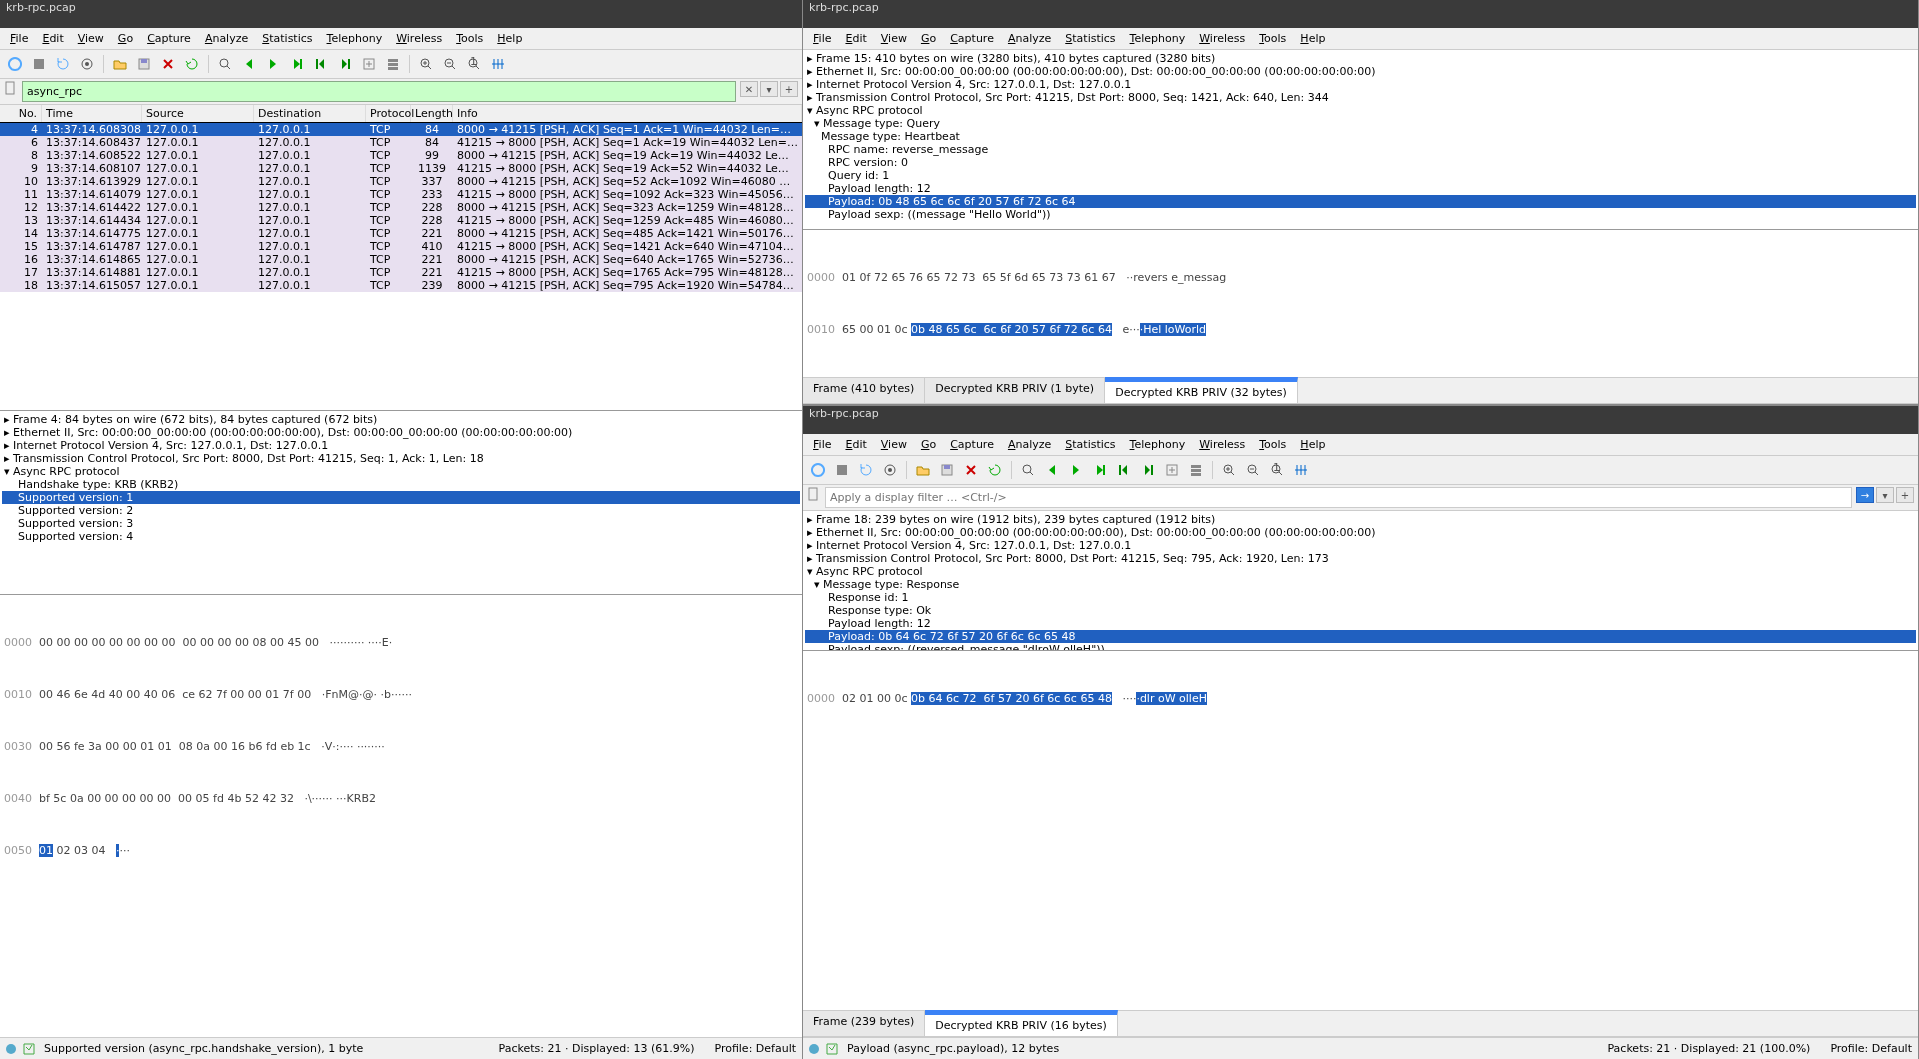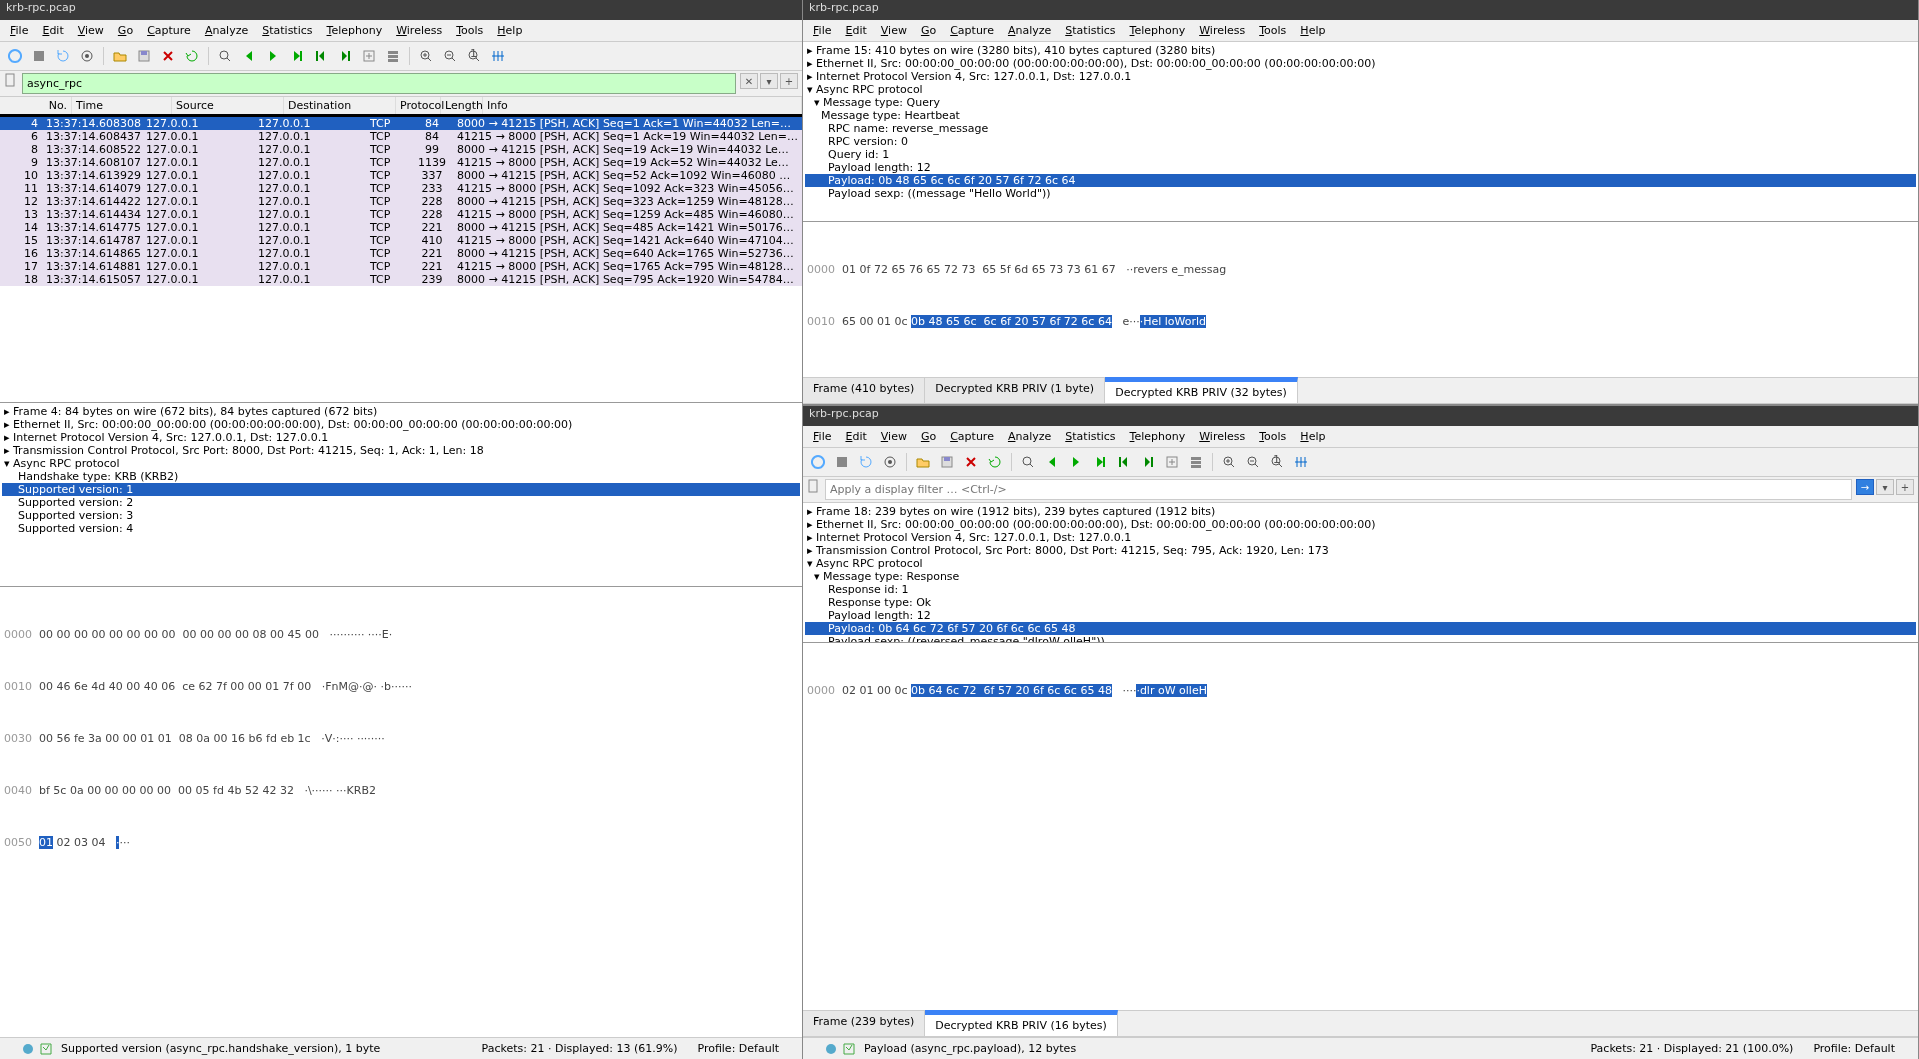--- a/index.html
+++ b/index.html
@@ -1,50 +1,50 @@
 <!DOCTYPE html>
 <html><head>
 <meta charset="utf-8">
 <style>
 * { margin:0; padding:0; box-sizing:border-box; font-family:"DejaVu Sans",Arial,sans-serif; font-size:11px; }
 body { display:flex; width:1919px; height:1059px; background:#ccc; overflow:hidden; }
 .pane { flex:1; display:flex; flex-direction:column; border-right:1px solid #888; background:#f0f0f0; }
 .right-col { flex:1; display:flex; flex-direction:column; }
-.titlebar { background:#3a3a3a; color:#ddd; padding:2px 6px; font-size:11px; height:20px; line-height:12px; }
+.titlebar { background:#3a3a3a; color:#ddd; padding:2px 6px; font-size:11px; height:28px; line-height:12px; }
 .menubar { display:flex; gap:2px; background:#f0f0f0; padding:2px 4px; border-bottom:1px solid #ccc; }
 .menubar span { padding:2px 6px; cursor:default; }
 .menubar span u { text-decoration:underline; }
 .toolbar { display:flex; gap:2px; padding:3px 4px; background:#f0f0f0; border-bottom:1px solid #ccc; align-items:center; }
 .tbtn { width:22px; height:22px; display:flex; align-items:center; justify-content:center; border:1px solid transparent; border-radius:2px; cursor:default; }
 .tbtn svg { width:14px; height:14px; }
 .tsep { width:1px; height:18px; background:#ccc; margin:0 3px; }
 .filterbar { display:flex; align-items:flex-start; padding:2px 4px; background:#f0f0f0; border-bottom:1px solid #ccc; }
 .filterbar .icon { width:14px; height:14px; margin-right:4px; }
 .filterbar input { flex:1; padding:3px 4px; border:1px solid #8a8; background:#c8ffc8; font-size:11px; }
 .filterbar input.empty { background:#fff; border:1px solid #ccc; }
 .filterbar .btns { display:flex; gap:2px; margin-left:4px; }
 .filterbar .fbtn { width:18px; height:16px; display:flex; align-items:center; justify-content:center; border:1px solid #bbb; background:#e8e8e8; font-size:10px; color:#555; }
 .packets { flex:0 0 auto; background:#fff; overflow:auto; border-bottom:1px solid #999; }
-.phead { display:flex; background:#f0f0f0; border-bottom:3px solid #000000; position:sticky; top:0;padding-left:30px; }
+.phead { display:flex; background:#f0f0f0; border-bottom:1px solid #000000; position:sticky; top:0; }
 .phead div { padding:2px 4px; border-right:1px solid #ddd; font-size:11px; }
 .prow { display:flex; font-family:"DejaVu Sans Mono",monospace; font-size:11px; padding:0 0; white-space:pre; }
 .prow div { padding:0 4px; overflow:hidden; }
 .c-no{width:42px;text-align:right}.c-time{width:100px}.c-src{width:112px}.c-dst{width:112px}.c-proto{width:45px}.c-len{width:42px;text-align:center}.c-info{flex:1}
 .prow.sel { background:#2060c0; color:#fff; }
 .prow.bg { background:#e8e0f0; }
 .details { flex:1; background:#fff; overflow:auto; font-family:"DejaVu Sans Mono",monospace; font-size:11px; padding:2px; border-bottom:1px solid #999; }
 .dline { white-space:pre; padding:0 2px; }
 .dline.sel { background:#2060c0; color:#fff; }
 .hexdump { flex:0 0 auto; background:#fff; font-family:"DejaVu Sans Mono",monospace; font-size:11px; padding:2px 4px; overflow:auto; color:#999; }
 .hexdump .off { color:#999; }
 .hexdump .hx { color:#444; }
 .hexdump .hx.hl { background:#2060c0; color:#fff; }
 .hexdump .asc { color:#444; }
 .hexdump .asc.hl { background:#2060c0; color:#fff; }
-.statusbar { display:flex; align-items:center; background:#f0f0f0; border-top:1px solid #ccc; padding:2px 23px; font-size:11px; height:22px; }
+.statusbar { display:flex; align-items:center; background:#f0f0f0; border-top:1px solid #ccc; padding:2px 6px; font-size:11px; height:22px; }
 .statusbar .dot { width:10px; height:10px; border-radius:50%; background:#5ac; margin-right:6px; }
 .statusbar .gicon { width:14px; height:14px; margin-right:8px; }
 .statusbar .sp { flex:1; }
 .tabstrip { display:flex; background:#f0f0f0; border-top:1px solid #ccc; border-bottom:1px solid #ccc; }
 .tab { padding:4px 10px; border-right:1px solid #ccc; background:#e8e8e8; font-size:11px; cursor:default; }
 .tab.active { background:#fff; border-top:5px solid #3b82f6; margin-top:-1px; }
 .hexline { white-space:pre;margin-top:39px; }
 .rel { position:relative; }
 </style>
 </head>
@@ -278,20 +278,21 @@
         <span><u>T</u>elephony</span>
         <span><u>W</u>ireless</span>
         <span><u>T</u>ools</span>
         <span><u>H</u>elp</span>
       </div>
 
     <div class="details" id="details-rt" style="flex:0 0 180px">
         <div class="dline">▸ Frame 15: 410 bytes on wire (3280 bits), 410 bytes captured (3280 bits)</div>
         <div class="dline">▸ Ethernet II, Src: 00:00:00_00:00:00 (00:00:00:00:00:00), Dst: 00:00:00_00:00:00 (00:00:00:00:00:00)</div>
         <div class="dline">▸ Internet Protocol Version 4, Src: 127.0.0.1, Dst: 127.0.0.1</div>
+        <div class="dline">▸ Transmission Control Protocol, Src Port: 41215, Dst Port: 8000, Seq: 1421, Ack: 640, Len: 344</div>
         <div class="dline">▾ Async RPC protocol</div>
         <div class="dline">  ▾ Message type: Query</div>
         <div class="dline">    Message type: Heartbeat</div>
         <div class="dline">      RPC name: reverse_message</div>
         <div class="dline">      RPC version: 0</div>
         <div class="dline">      Query id: 1</div>
         <div class="dline">      Payload length: 12</div>
         <div class="dline sel">      Payload: 0b 48 65 6c 6c 6f 20 57 6f 72 6c 64</div>
         <div class="dline">      Payload sexp: ((message "Hello World"))</div>
       </div>

